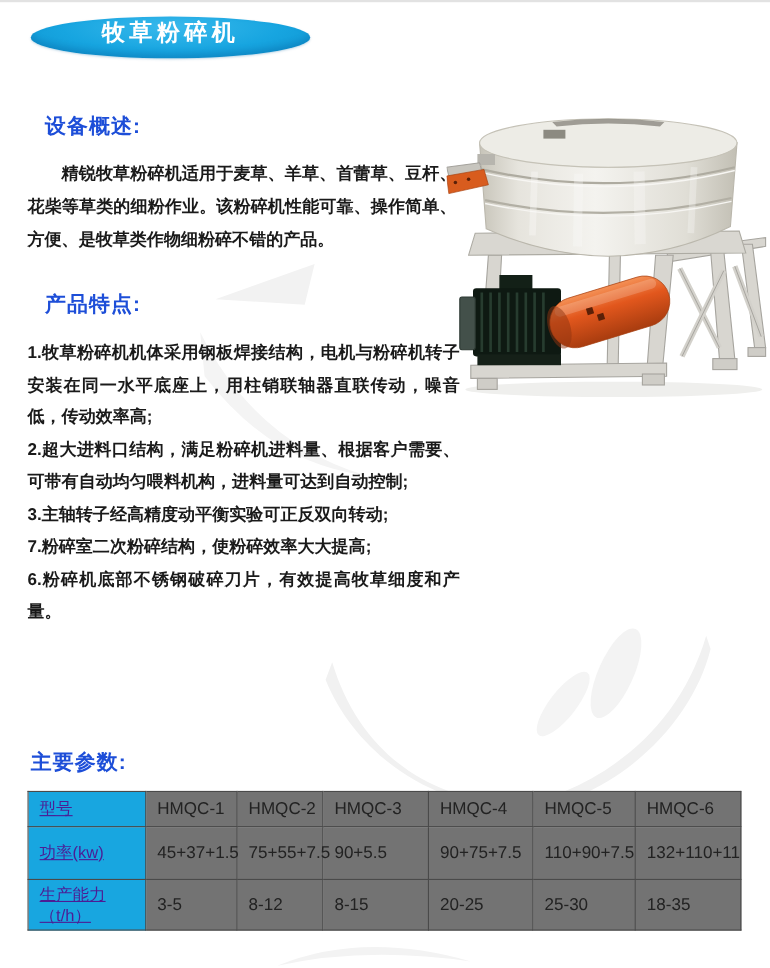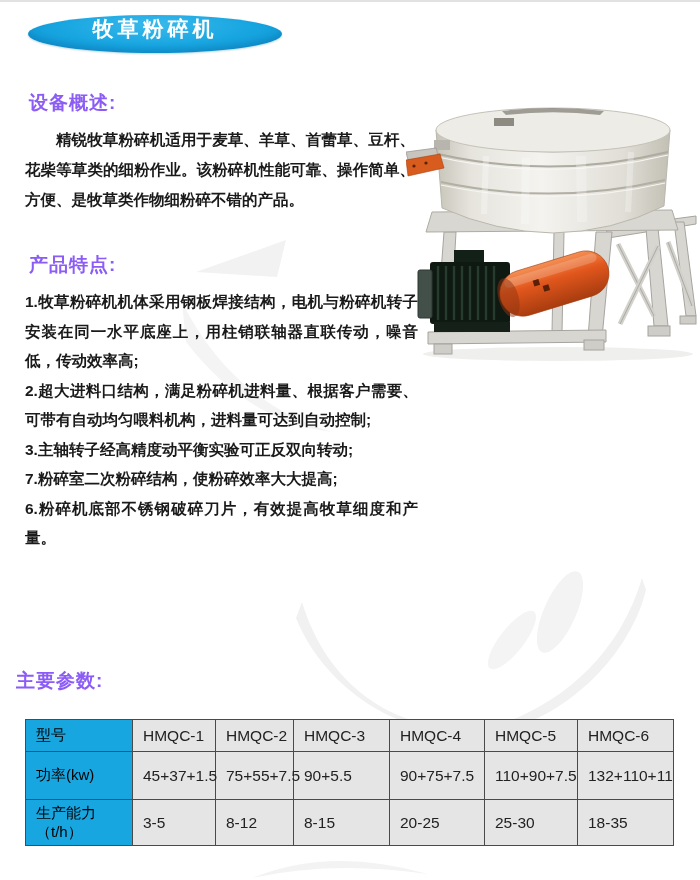--- a/index.html
+++ b/index.html
@@ -13,37 +13,37 @@
   
   #watermark{position:absolute;top:0;left:0;z-index:0;}
   
   .banner{
     left:28px;top:15px;width:254px;height:38px;border-radius:50%;
     background:radial-gradient(ellipse at 50% 25%,#38b9ec 0%,#17a5e0 55%,#0d93cf 100%);
     box-shadow:inset 0 -4px 6px rgba(0,70,130,.22), 0 1px 2px rgba(0,100,160,.25);
     display:flex;align-items:flex-start;justify-content:center;
     color:#fff;font-size:21px;font-weight:bold;letter-spacing:4px;
   }
-  h2.sec{font-size:19px;font-weight:bold;margin:4px;letter-spacing:1px;color:#8b5cf6;}
+  h2.sec{font-size:19px;font-weight:bold;margin:16px;letter-spacing:1px;color:#1d4ed8;}
   .overview{left:25px;top:86px;width:390px;}
   .overview p{margin:9px 0 0;font-size:15.5px;line-height:30px;font-weight:bold;
     text-align:justify;text-indent:2em;}
   .features{left:25px;top:248px;width:393px;}
   .features .list{margin-top:9px;}
   .features p{margin:0;font-size:15.5px;line-height:29.5px;font-weight:bold;text-align:justify;}
   .params-heading{left:12px;top:664px;}
   table.params{
     position:absolute;left:25px;top:719px;width:648px;z-index:1;
     border-collapse:collapse;table-layout:fixed;font-size:15.5px;color:#222;
   }
-  table.params td{border:1px solid #4a4a4a;padding:2px 4px 2px 10px;vertical-align:middle;background:#e5e5e5;}
+  table.params td{border:1px solid #4a4a4a;padding:2px 4px 2px 10px;vertical-align:middle;background:#737373;}
   table.params tr.r1 td{height:27px;}
   table.params tr.r2 td{height:43px;}
   table.params tr.r3 td{height:41px;}
-  table.params td.hd{background:#18a6e0;color:#000000;font-size:15px;}
+  table.params td.hd{background:#18a6e0;color:#4c1d95;font-size:15px;text-decoration:underline;}
   .product{left:406px;top:92px;width:292px;height:272px;}
 </style>
 </head>
 <body>
 
 <svg id="watermark" width="700" height="880" viewBox="0 0 700 880">
   <path d="M196,272 L286,240 L277,277 Z" fill="#f2f2f2"></path>
   <path d="M182,302 Q232,402 332,432 Q248,422 186,342 Z" fill="#f4f4f4"></path>
   <path d="M302,602 C332,702 422,748 522,722 C432,758 330,702 296,618 Z" fill="#f1f1f1"></path>
   <path d="M642,578 C612,680 520,732 438,737 C540,747 627,667 646,590 Z" fill="#f1f1f1"></path>

